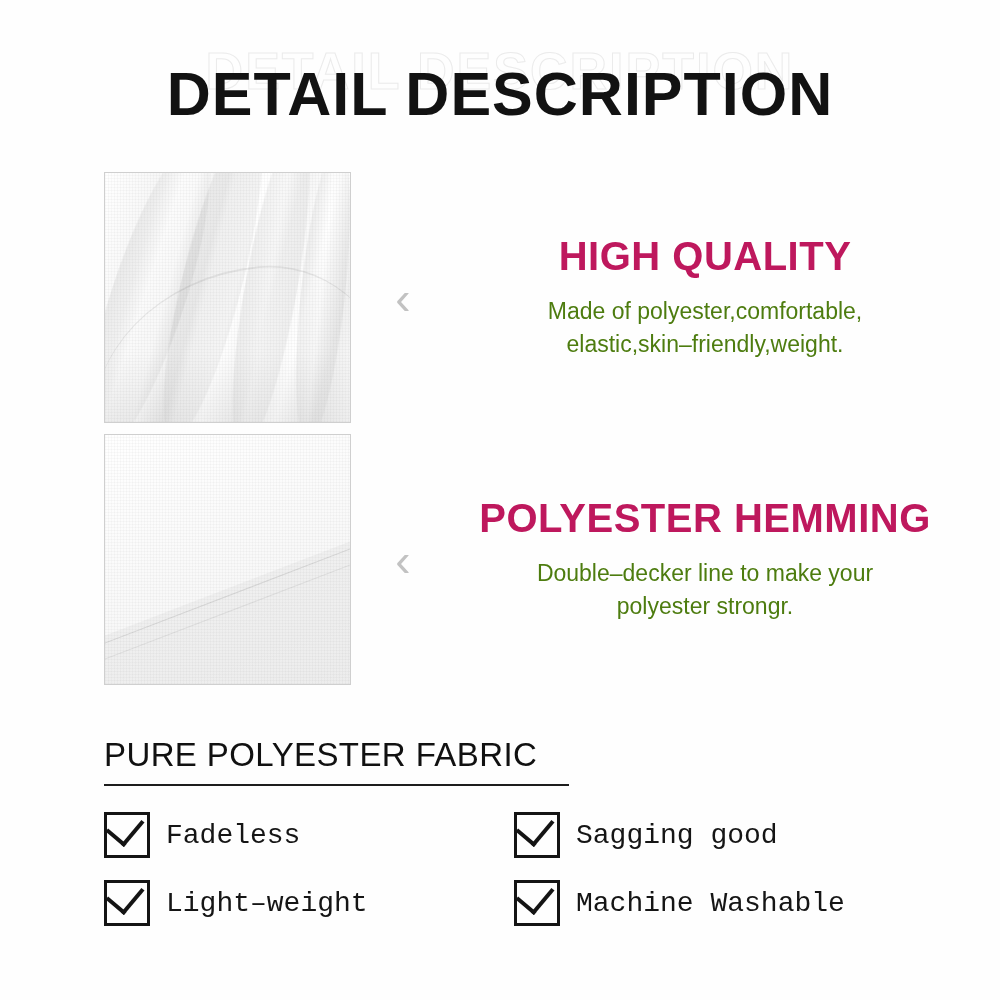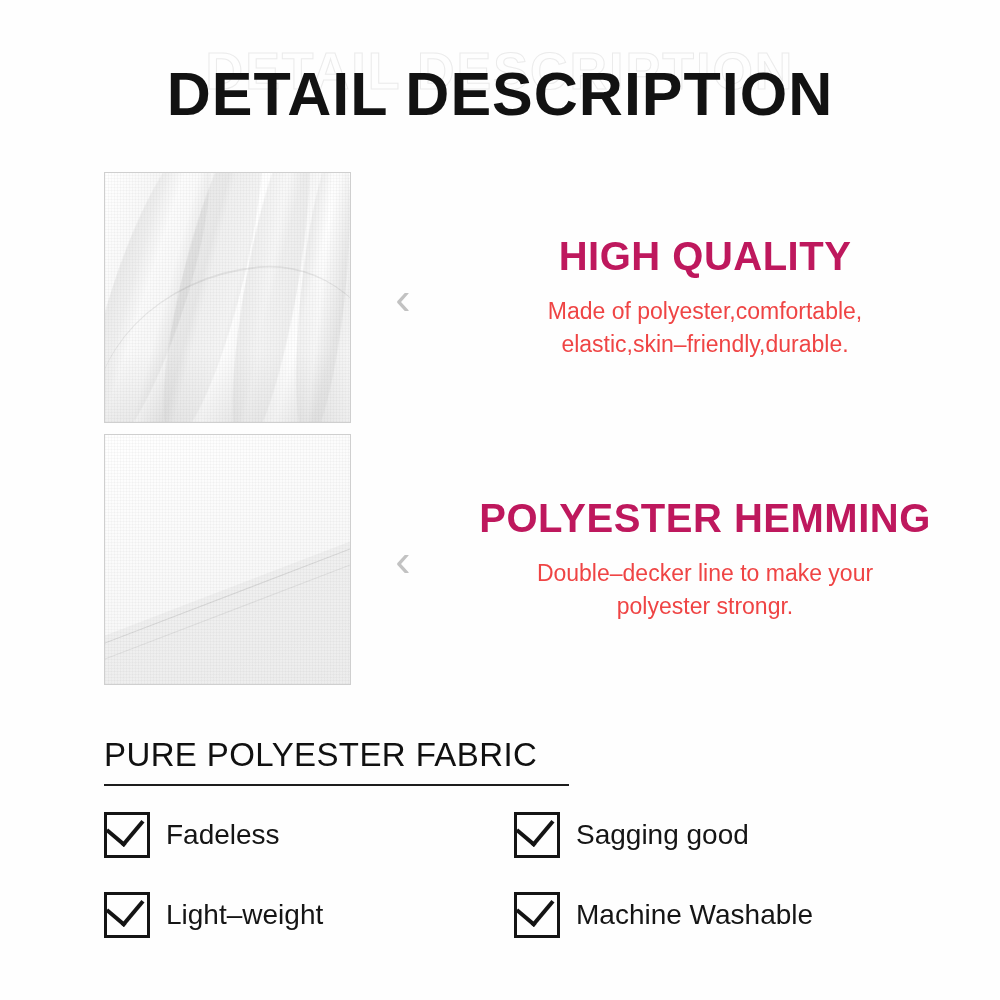--- a/index.html
+++ b/index.html
@@ -158,21 +158,21 @@
     font-size: 40px;
     font-weight: bold;
     letter-spacing: 0.5px;
     color: #be185d;
     white-space: nowrap;
   }
   .feature-body {
     margin-top: 16px;
     font-size: 23px;
     line-height: 1.42;
-    color: #ef4444;
+    color: #4d7c0f;
   }
   .feature-body .line { display: block; }
 
   
   .fabric-section {
     position: absolute;
     top: 736px;
     left: 104px;
     width: 800px;
   }
@@ -186,21 +186,22 @@
   .section-rule {
     width: 465px;
     height: 2px;
     background: #1d1d1d;
     margin-top: 2px;
   }
   .check-grid {
     margin-top: 26px;
     display: grid;
     grid-template-columns: 410px 1fr;
-    row-gap: 34px;
+    row-gap: 22px;
+    font-family: Liberation Mono, monospace;
   }
   .check-item {
     display: flex;
     align-items: center;
   }
   .checkbox {
     width: 40px;
     height: 40px;
     border: 3px solid #141414;
     position: relative;
@@ -241,21 +242,21 @@
       <div class="fold f3"></div>
       <div class="fold f4"></div>
       <div class="edge-curve"></div>
       <div class="shadow-bottom"></div>
     </div>
     <div class="chevron">‹</div>
     <div class="feature-text">
       <div class="feature-head">HIGH QUALITY</div>
       <div class="feature-body">
         <span class="line">Made of polyester,comfortable,</span>
-        <span class="line">elastic,skin–friendly,durable.</span>
+        <span class="line">elastic,skin–friendly,weight.</span>
       </div>
     </div>
   </div>
 
   <div class="feature feature-2">
     <div class="photo fabric-b">
       <div class="weave"></div>
       <div class="hem-fill"></div>
       <div class="hem-line h1"></div>
       <div class="hem-line h2"></div>

